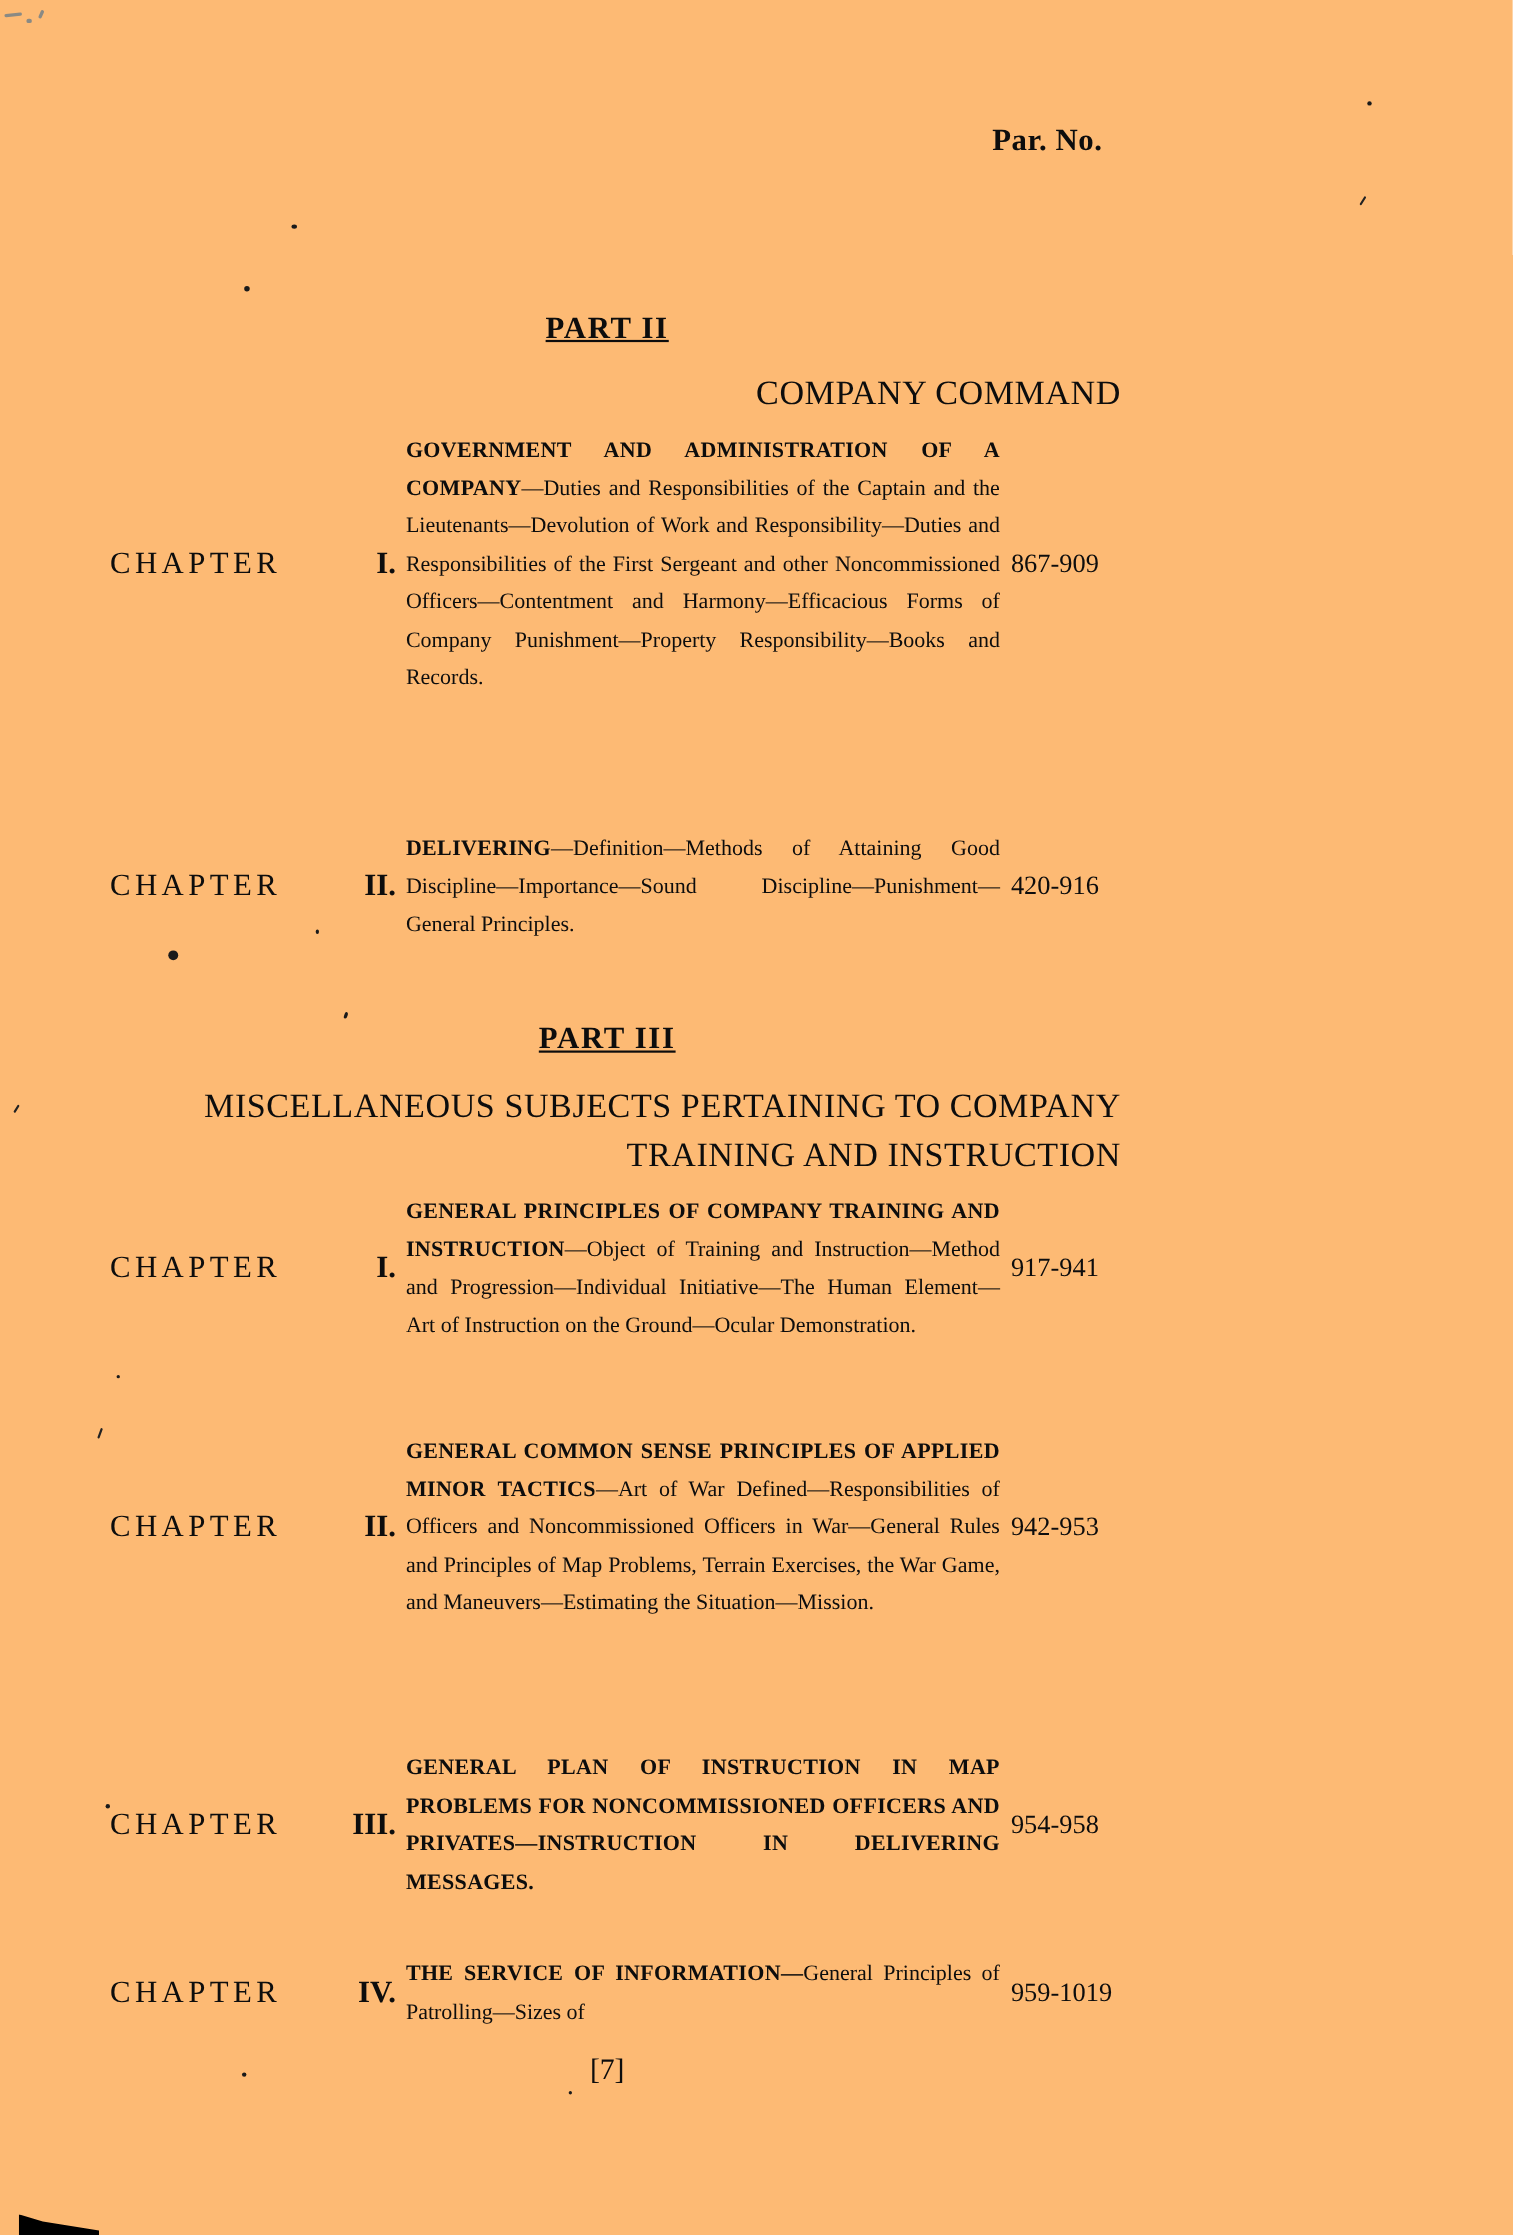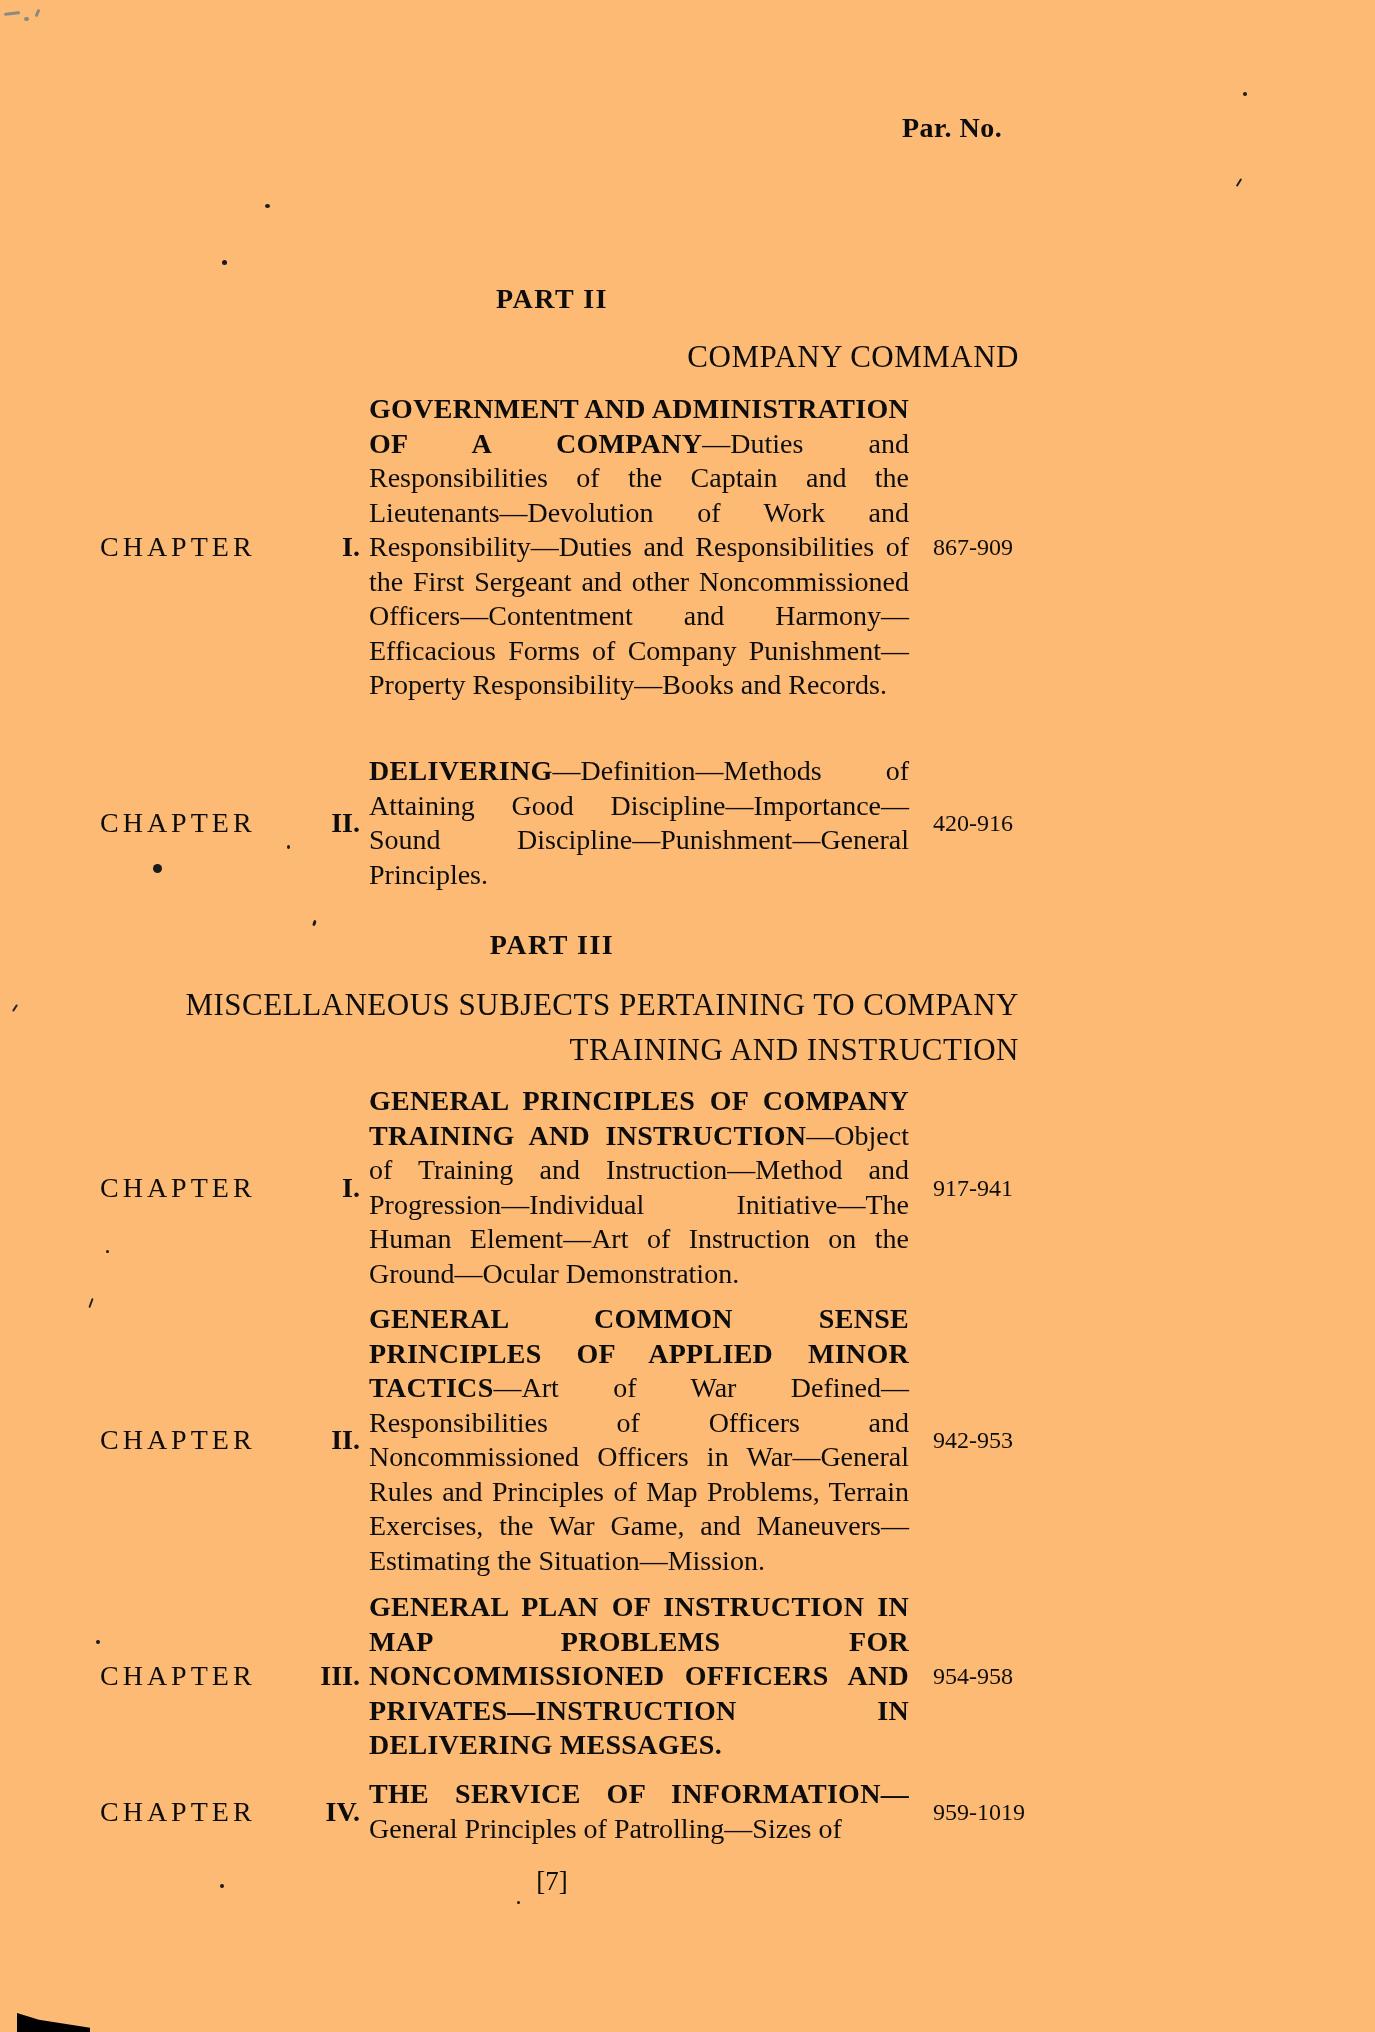--- a/index.html
+++ b/index.html
@@ -17,41 +17,41 @@
     position:absolute;left:902px;top:112px;
     font-weight:bold;font-size:28px;letter-spacing:.5px;
   }
   
   .continuation{
     position:absolute;left:354px;top:142px;width:540px;
     font-size:28px;line-height:34.5px;text-align:justify;
   }
   .part-title{
     position:absolute;left:85px;width:934px;text-align:center;
-    font-weight:bold;font-size:28px;letter-spacing:1.5px;
+    font-weight:bold;font-size:28px;letter-spacing:1.5px;text-decoration:underline;
   }
   .part-subtitle{
     position:absolute;left:85px;width:934px;text-align:right;
     font-size:31px;line-height:45px;letter-spacing:.5px;
   }
   .chapter-row{
     position:absolute;left:100px;width:934px;
     display:flex;align-items:center;
   }
   .ch-label{
     width:160px;flex:0 0 160px;
     font-size:28px;letter-spacing:4px;
   }
   .ch-numeral{
     width:100px;flex:0 0 100px;text-align:right;margin-right:9px;
     font-weight:bold;font-size:28px;
   }
   .ch-text{
-    width:540px;flex:0 0 540px;margin-right:24px;
-    font-size:28px;line-height:34.5px;text-align:justify;
+    width:540px;flex:0 0 540px;margin-right:10px;
+    font-size:20px;line-height:34.5px;text-align:justify;
   }
   .ch-title{font-weight:bold;letter-spacing:.3px;}
   .ch-parno{
     flex:1 1 auto;font-weight:normal;font-size:24px;padding-top:1px;
     white-space:nowrap;
   }
   .page-footer{
     position:absolute;left:85px;width:934px;top:1866px;text-align:center;
     font-size:27px;
   }

